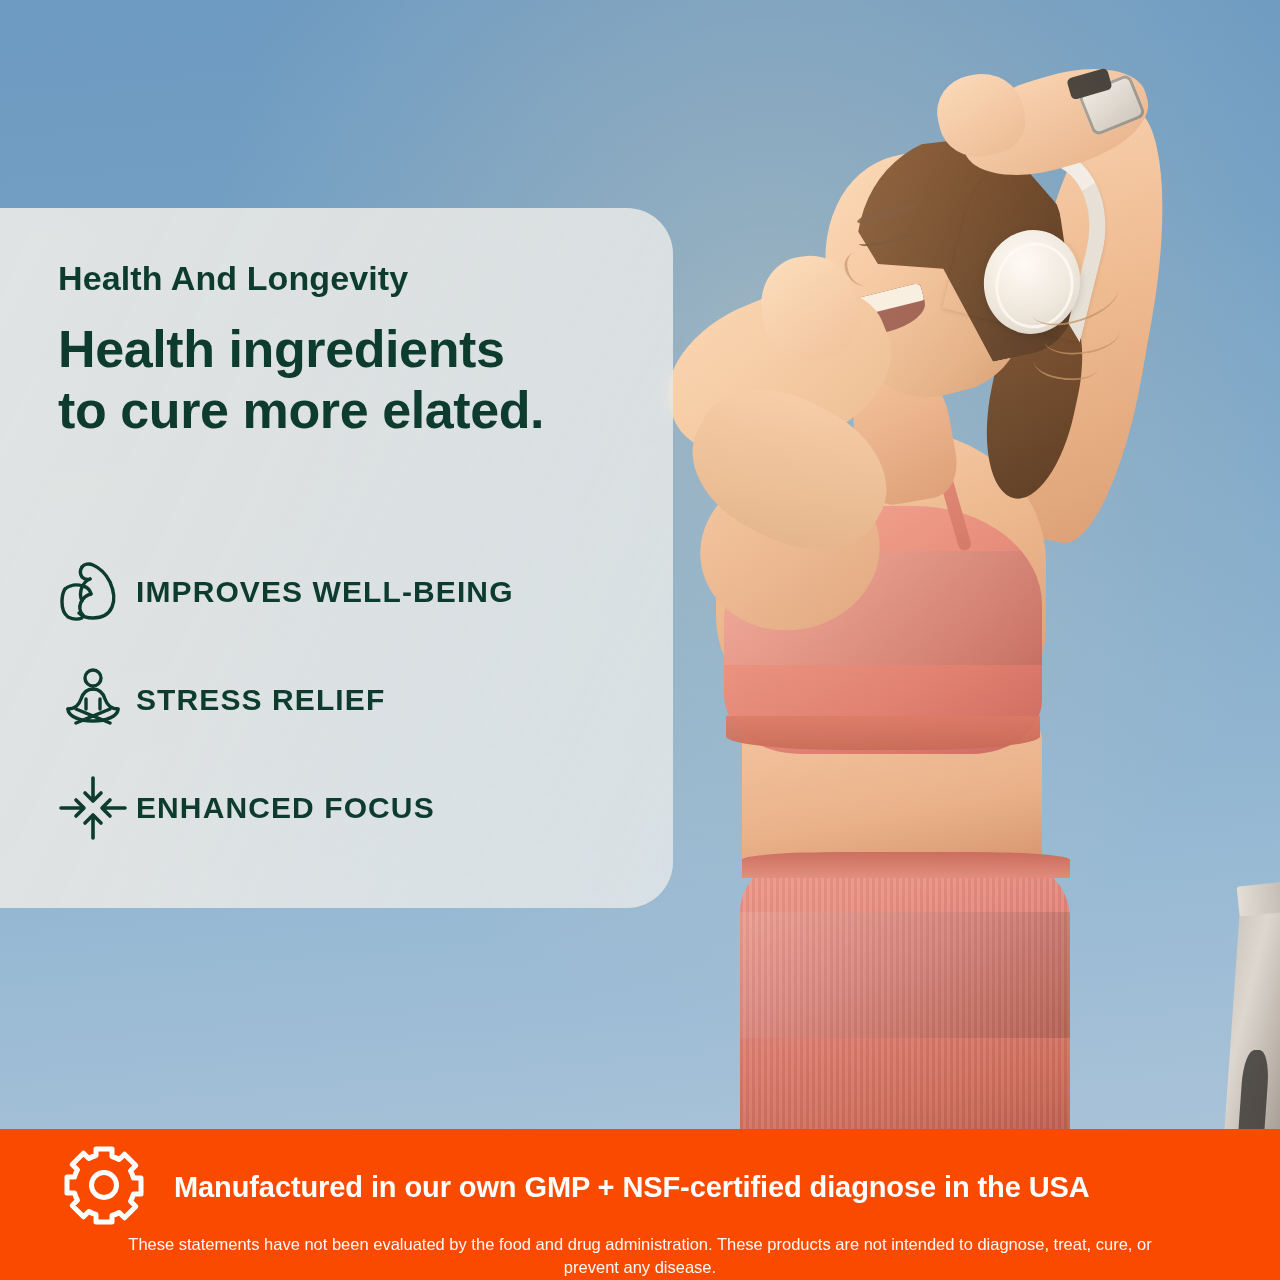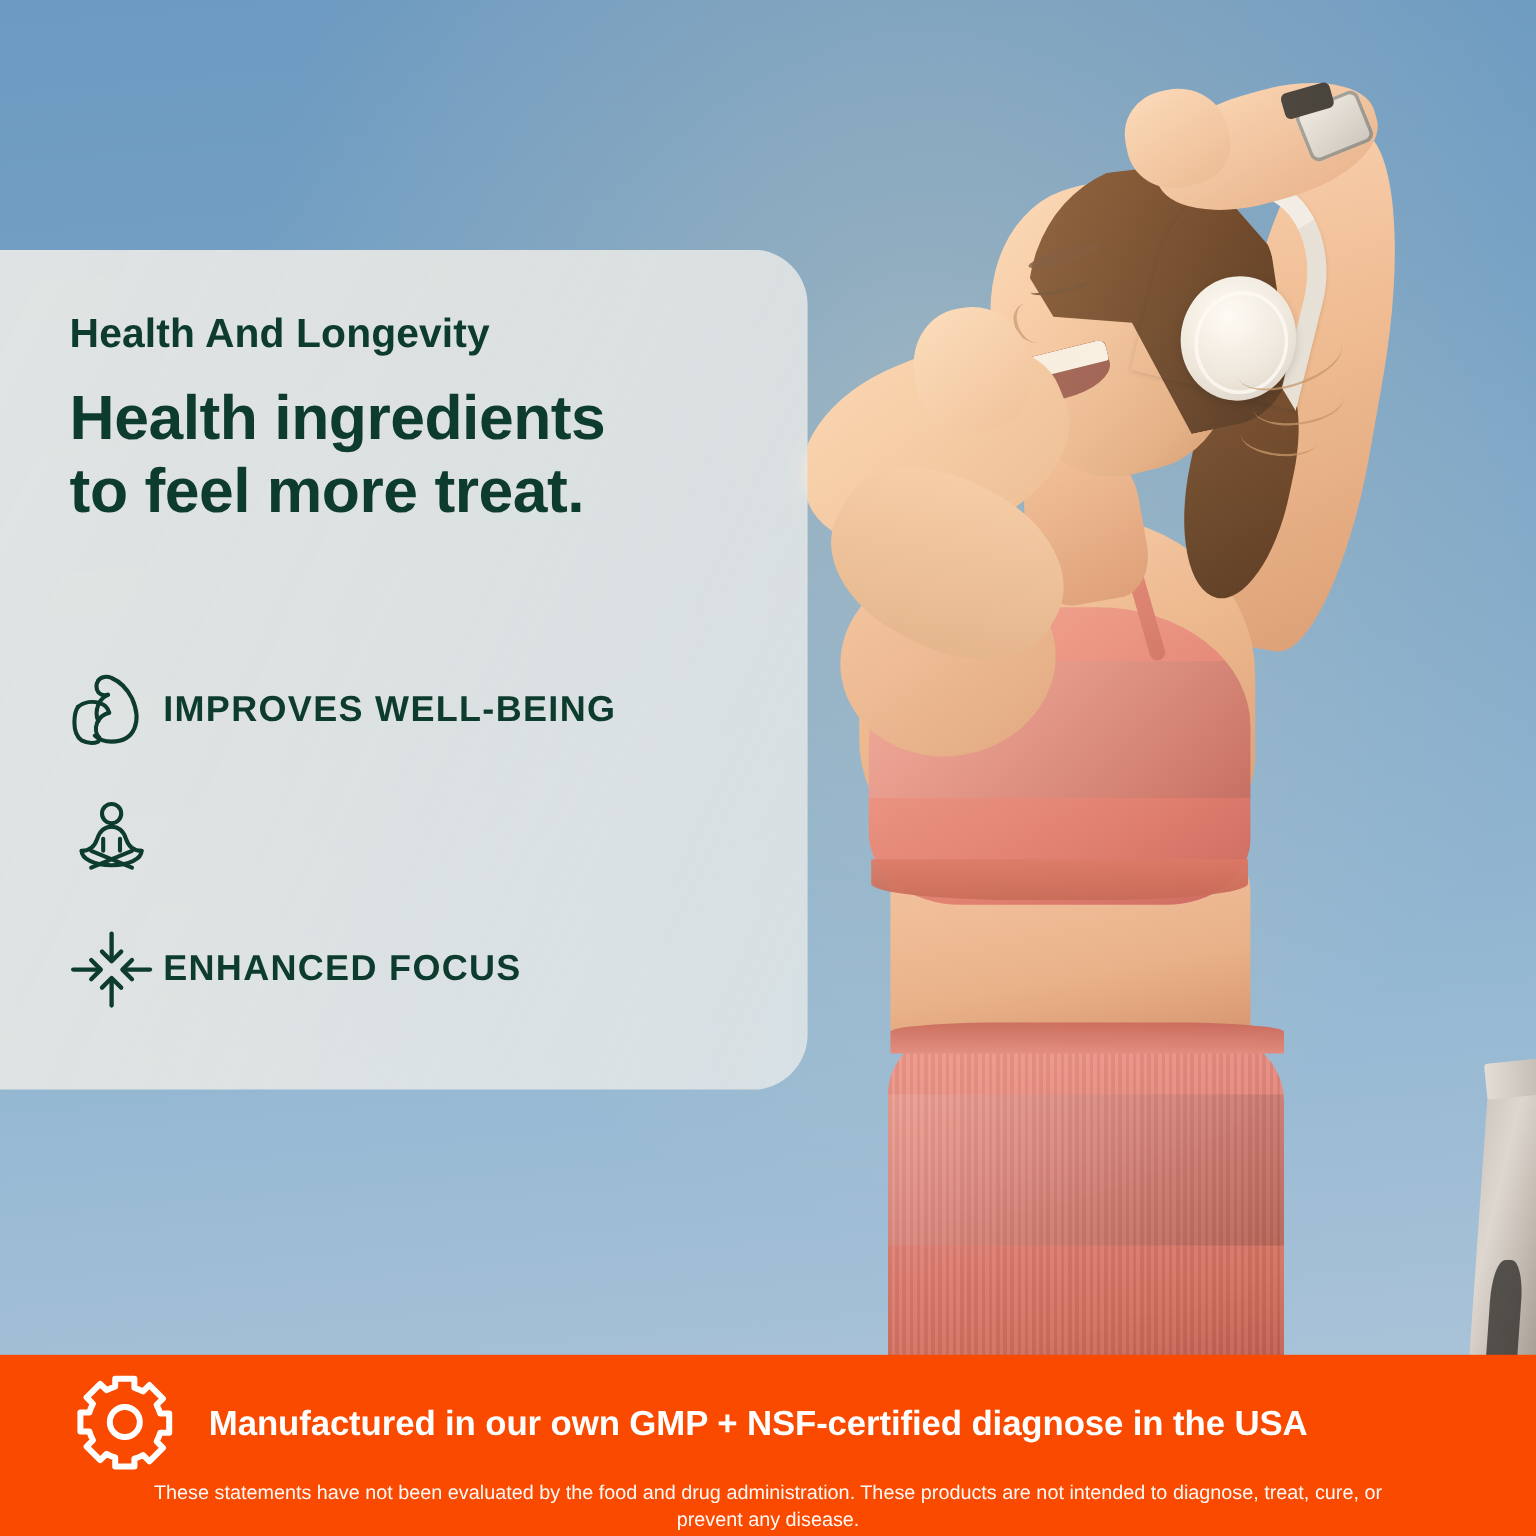--- a/index.html
+++ b/index.html
@@ -500,21 +500,21 @@
 
     <div class="sun-sheen"></div>
   </div>
 
   <div class="card">
 
     <div class="card-inner">
       <div class="eyebrow">Health And Longevity</div>
       <div class="headline">
         <div>Health ingredients</div>
-        <div>to feel more treat.</div>
+        <div>to cure more elated.</div>
       </div>
     </div>
 
     <div class="features">
 
       <div class="feature">
         <div class="feature-icon">
           <svg width="70" height="66" viewBox="0 0 70 66" fill="none" stroke="#0d3b2e" stroke-width="3.4" stroke-linecap="round" stroke-linejoin="round">
             <path d="M24 8c2-3 7-4 11-2 7 3 13 9 17 17 4 9 5 18 2 25-3 7-10 11-19 11-6 0-11-2-14-5"></path>
             <path d="M24 8c-2 3-2 7 0 10 2 2 5 3 8 2"></path>
@@ -533,20 +533,21 @@
             <circle cx="35" cy="11" r="8"></circle>
             <path d="M35 22c-6 0-10 4-12 10-2 6-6 10-13 10"></path>
             <path d="M35 22c6 0 10 4 12 10 2 6 6 10 13 10"></path>
             <path d="M28 32v10"></path>
             <path d="M42 32v10"></path>
             <path d="M10 42c0 7 11 12 25 12s25-5 25-12"></path>
             <path d="M18 56l34-14"></path>
             <path d="M52 56L18 42"></path>
           </svg>
         </div>
+        <div class="feature-label">STRESS RELIEF</div>
       </div>
 
       <div class="feature">
         <div class="feature-icon">
           <svg width="70" height="66" viewBox="0 0 70 66" fill="none" stroke="#0d3b2e" stroke-width="3.6" stroke-linecap="round" stroke-linejoin="round">
             <path d="M35 3v22"></path>
               <path d="M27 18l8 8 8-8"></path>
             <path d="M35 63V41"></path>
               <path d="M27 48l8-8 8 8"></path>
             <path d="M3 33h22"></path>

